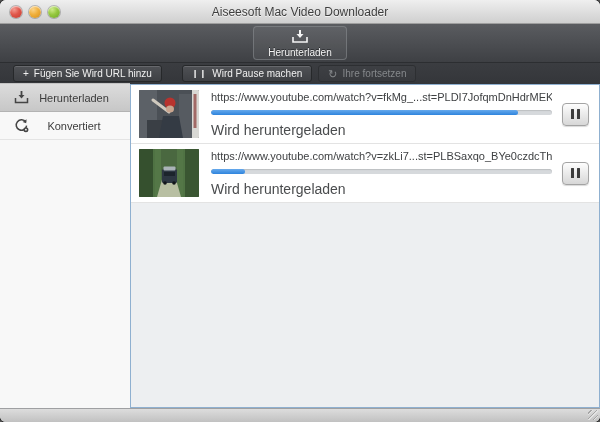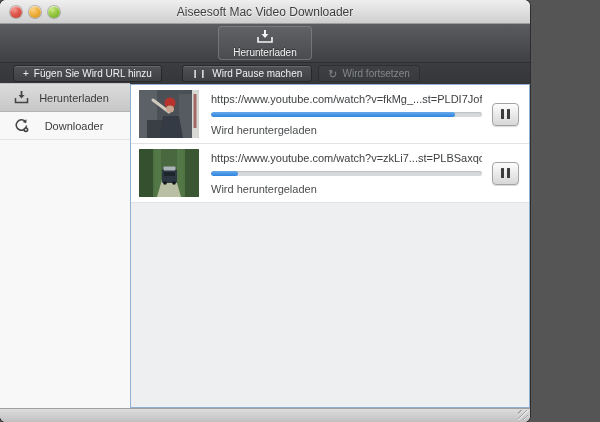--- a/index.html
+++ b/index.html
@@ -1,17 +1,17 @@
 <!DOCTYPE html>
 <html><head>
 <meta charset="utf-8">
 <style>
   * { margin:0; padding:0; box-sizing:border-box; }
   html,body { width:600px; height:422px; background:#555; font-family:"Liberation Sans","DejaVu Sans",sans-serif; }
-  .window { width:530px; height:422px; border-radius:6px; overflow:hidden; background:#edeff1;
+  .window { width:600px; height:422px; border-radius:6px; overflow:hidden; background:#edeff1;
             box-shadow:0 0 0 1px rgba(0,0,0,.45); display:flex; flex-direction:column; }
 
   
   .titlebar { height:24px; flex:0 0 24px; background:linear-gradient(#efefef,#cfcfcf);
               border-bottom:1px solid #9e9e9e; position:relative; display:flex; align-items:center; justify-content:center; }
   .traffic { position:absolute; left:10px; top:6px; display:flex; gap:7px; }
   .light { width:12px; height:12px; border-radius:50%; box-shadow:inset 0 1px 1px rgba(255,255,255,.6), 0 0 0 1px rgba(0,0,0,.22); }
   .light.red    { background:radial-gradient(circle at 35% 30%, #f39a90, #e0564a 45%, #c03a2f); }
   .light.yellow { background:radial-gradient(circle at 35% 30%, #fad389, #f0af3a 45%, #d08c1d); }
   .light.green  { background:radial-gradient(circle at 35% 30%, #cdeB8a, #95c83e 45%, #6ba427); }
@@ -50,21 +50,21 @@
                         border-bottom:1px solid #b3b3b3; height:29px; margin-top:-1px; }
 
   .mainpane { flex:1 1 auto; border:1px solid #8fb0d0; background:#edeff1; display:flex; flex-direction:column; overflow:hidden; }
   .dl-row { height:59px; flex:0 0 59px; background:#fff; border-bottom:1px solid #e3e3e3;
             display:flex; align-items:center; position:relative; }
   .thumb { width:60px; height:48px; margin-left:8px; flex:0 0 60px; border-radius:1px; overflow:hidden; }
   .dl-mid { flex:1 1 auto; margin-left:12px; margin-right:10px; min-width:0; }
   .dl-url { font-size:11px; color:#3f4143; white-space:nowrap; overflow:hidden; }
   .track { margin-top:7px; height:5px; border-radius:3px; background:#d6d9dc; box-shadow:inset 0 1px 1px rgba(0,0,0,.12); overflow:hidden; }
   .fill { height:100%; border-radius:3px; background:linear-gradient(#66a9ec,#2e84dd); }
-  .dl-status { margin-top:7px; font-size:11px; color:#4a4c4e; }
+  .dl-status { margin-top:7px; font-size:14px; color:#4a4c4e; }
   .pause-btn { width:27px; height:23px; margin-right:10px; flex:0 0 27px; border-radius:4px;
                background:linear-gradient(#fdfdfd,#d7d7d7); border:1px solid #a3a3a3;
                box-shadow:0 1px 1px rgba(0,0,0,.15); display:flex; align-items:center; justify-content:center; gap:3px; }
   .pause-btn i { display:block; width:3px; height:10px; background:#3c3c3c; border-radius:.5px; }
   .list-rest { flex:1 1 auto; background:#edeff1; }
 
   
   .bottombar { height:14px; flex:0 0 14px; background:linear-gradient(#dddddd,#c1c1c1);
                border-top:1px solid #9fa0a2; position:relative; }
   .grip { position:absolute; right:2px; bottom:2px; width:10px; height:10px;
@@ -101,21 +101,21 @@
     <div class="abtn add">
       <span class="ic">+</span>
       <span>Fügen Sie Wird URL hinzu</span>
     </div>
     <div class="abtn pause-all">
       <span class="ic">❙❙</span>
       <span>Wird Pause machen</span>
     </div>
     <div class="abtn resume-all">
       <span class="ic">↻</span>
-      <span>Wird fortsetzen</span>
+      <span>Ihre fortsetzen</span>
     </div>
   </div>
 
   <div class="content">
 
     <div class="sidebar">
       <div class="side-item selected">
         <span class="sicon">
           <svg width="17" height="17" viewBox="0 0 17 17">
             <path d="M8.5 2 V8" stroke="#454545" stroke-width="1.8" fill="none"></path>
@@ -127,21 +127,21 @@
       </div>
       <div class="side-item">
         <span class="sicon">
           <svg width="17" height="17" viewBox="0 0 17 17">
             <path d="M12.8 5.2 A5.2 5.2 0 1 0 13.6 8.6" fill="none" stroke="#454545" stroke-width="1.5"></path>
             <path d="M13.6 2.2 L13.2 6.2 L9.6 5 Z" fill="#454545"></path>
             <circle cx="12.9" cy="12.7" r="2.5" fill="#454545"></circle>
             <circle cx="12.9" cy="12.7" r="0.9" fill="#f8f8f8"></circle>
           </svg>
         </span>
-        <span class="slabel">Downloader</span>
+        <span class="slabel">Konvertiert</span>
       </div>
     </div>
 
     <div class="mainpane">
 
       <div class="dl-row">
         <div class="thumb">
           <svg width="60" height="48" viewBox="0 0 60 48">
             <rect width="60" height="48" fill="#4b5056"></rect>
             <rect x="0" y="0" width="18" height="48" fill="#5c6167"></rect>

